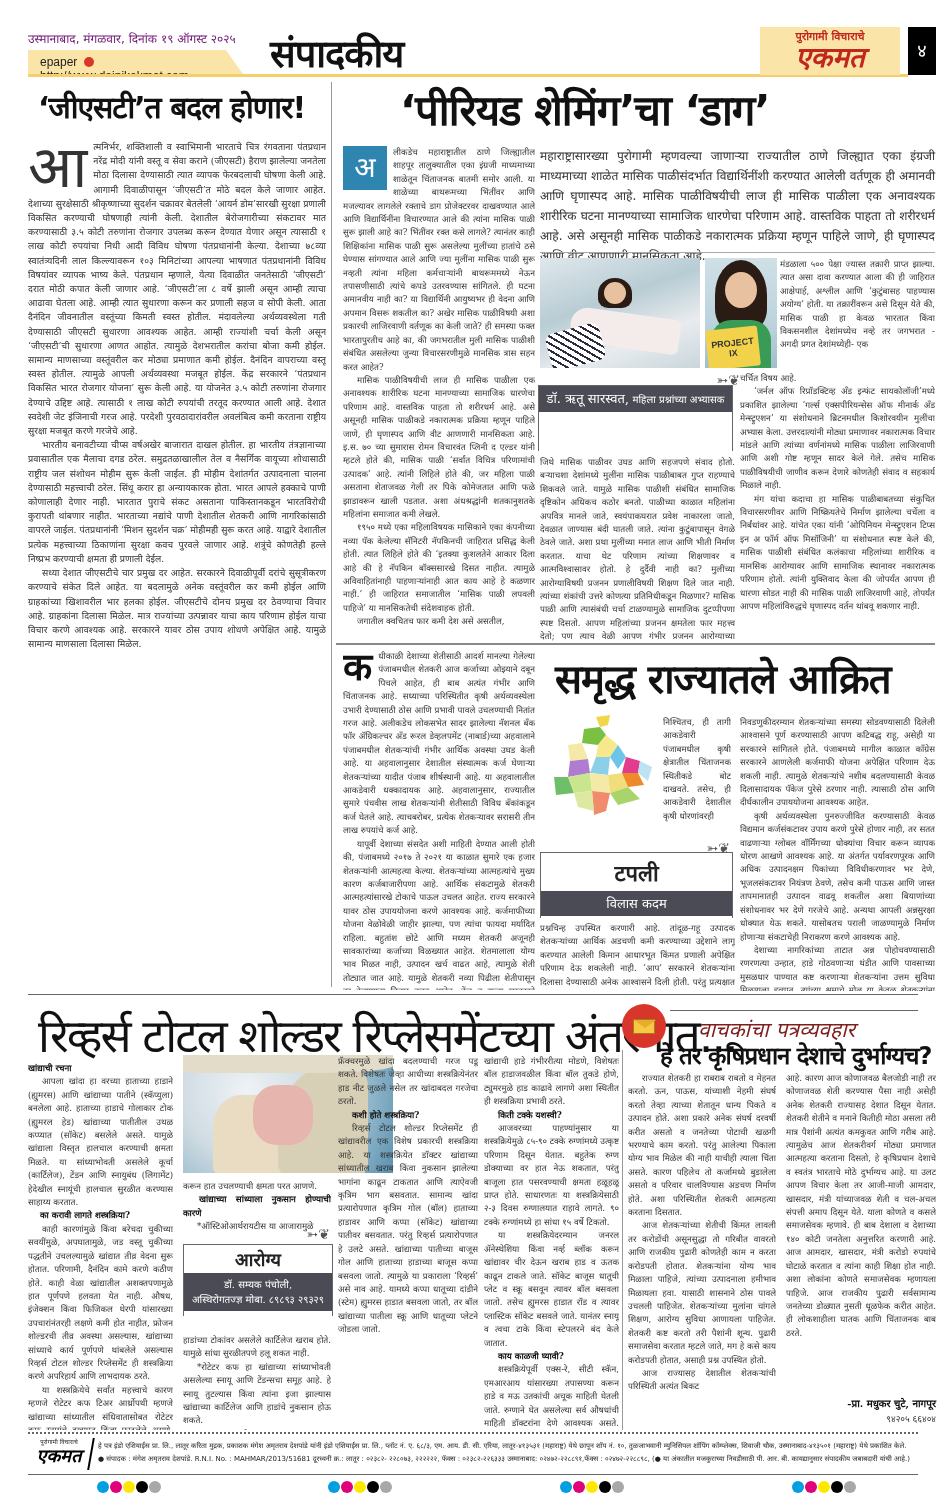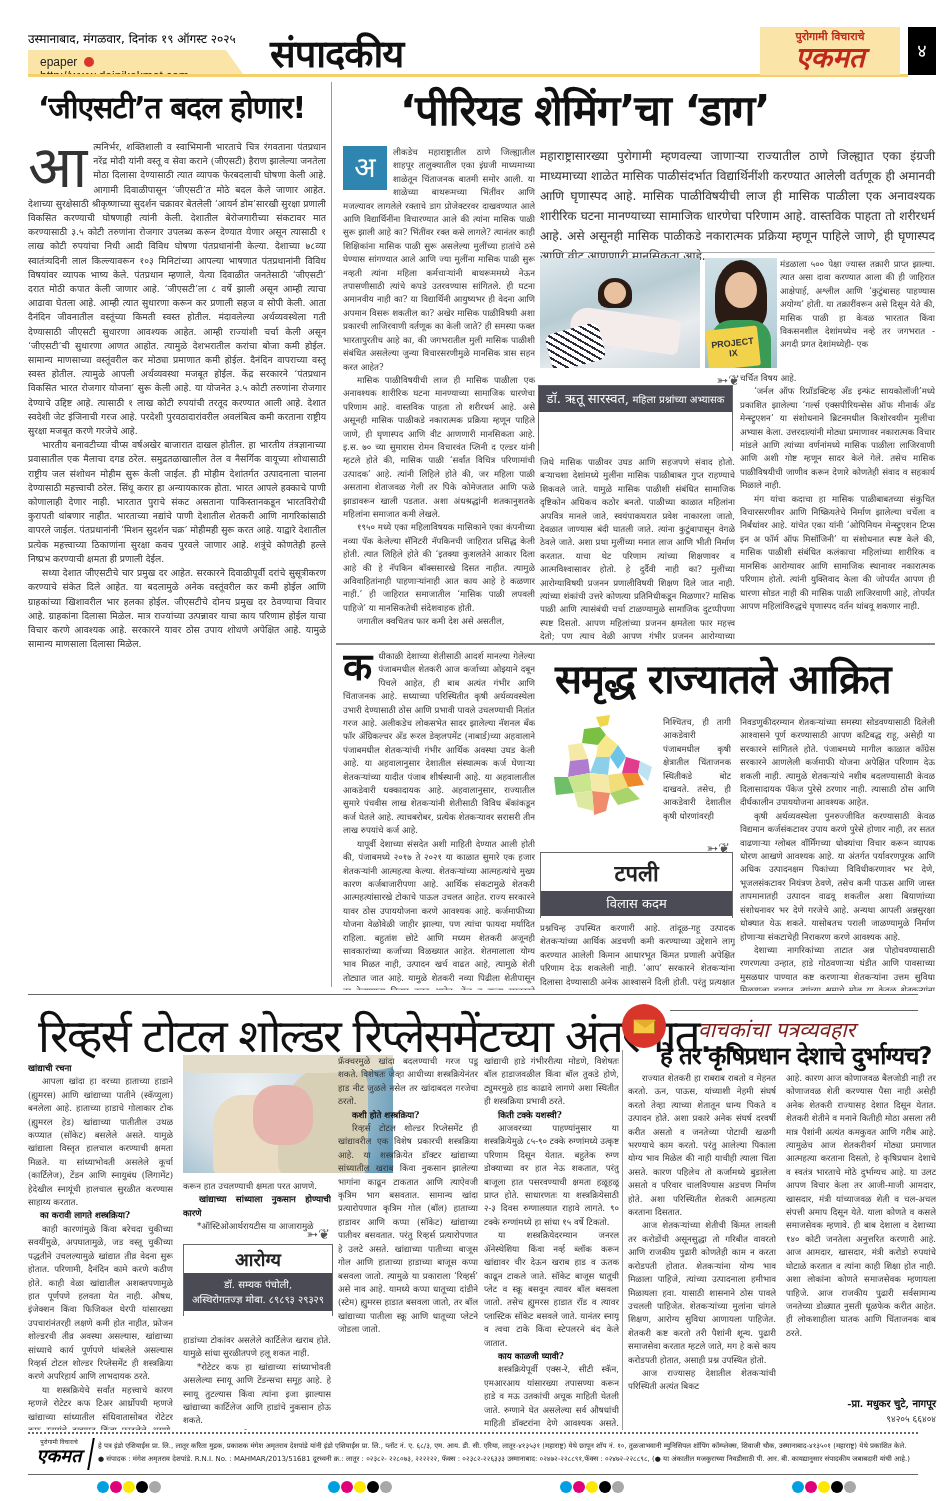--- a/index.html
+++ b/index.html
@@ -1,18 +1,18 @@
 <!DOCTYPE html>
 <html><head>
 <meta charset="utf-8">
 <style>
   *{box-sizing:border-box;margin:0;padding:0}
   body{width:945px;height:1501px;background:#fff;font-family:"DejaVu Serif",serif;color:#222;position:relative;overflow:hidden}
   .abs{position:absolute}
-  .mast-left{left:28px;top:30px;font-family:"DejaVu Sans",sans-serif;font-size:12px;color:#000000}
+  .mast-left{left:28px;top:30px;font-family:"DejaVu Sans",sans-serif;font-size:12px;color:#701a75}
   .epaper-bar{left:28px;top:50px;width:215px;height:24px;background:#fbe4a8;clip-path:polygon(0 0,92% 0,100% 100%,0 100%);font-family:"Liberation Sans",sans-serif;font-size:12px;padding:5px 0 0 12px;color:#222}
   .epaper-bar .dot{display:inline-block;width:10px;height:10px;border-radius:50%;background:#d9362b;vertical-align:-1px;margin:0 3px}
   .section-title{left:270px;top:26px;font-family:"DejaVu Sans",sans-serif;font-weight:bold;font-size:38px;letter-spacing:-1px;color:#111}
   .rule-yellow{left:28px;top:74px;width:880px;height:3px;background:#f5cf6b}
   .brand{left:760px;top:27px;width:140px;height:48px;background:#fbe4a8;text-align:center}
   .brand .tag{font-family:"DejaVu Serif",serif;font-size:11px;color:#c0281e;font-weight:bold;line-height:13px;padding-top:3px}
   .brand .name{font-family:"DejaVu Serif",serif;font-size:28px;color:#c0281e;font-weight:bold;font-style:italic;line-height:30px}
   .pagenum{left:908px;top:27px;width:28px;height:48px;background:#000;color:#fff;font-family:"DejaVu Sans",sans-serif;font-size:18px;text-align:center;padding-top:11px}
 
   .h-big{font-family:"DejaVu Sans",sans-serif;font-weight:bold;color:#111;letter-spacing:-1px;white-space:nowrap}

